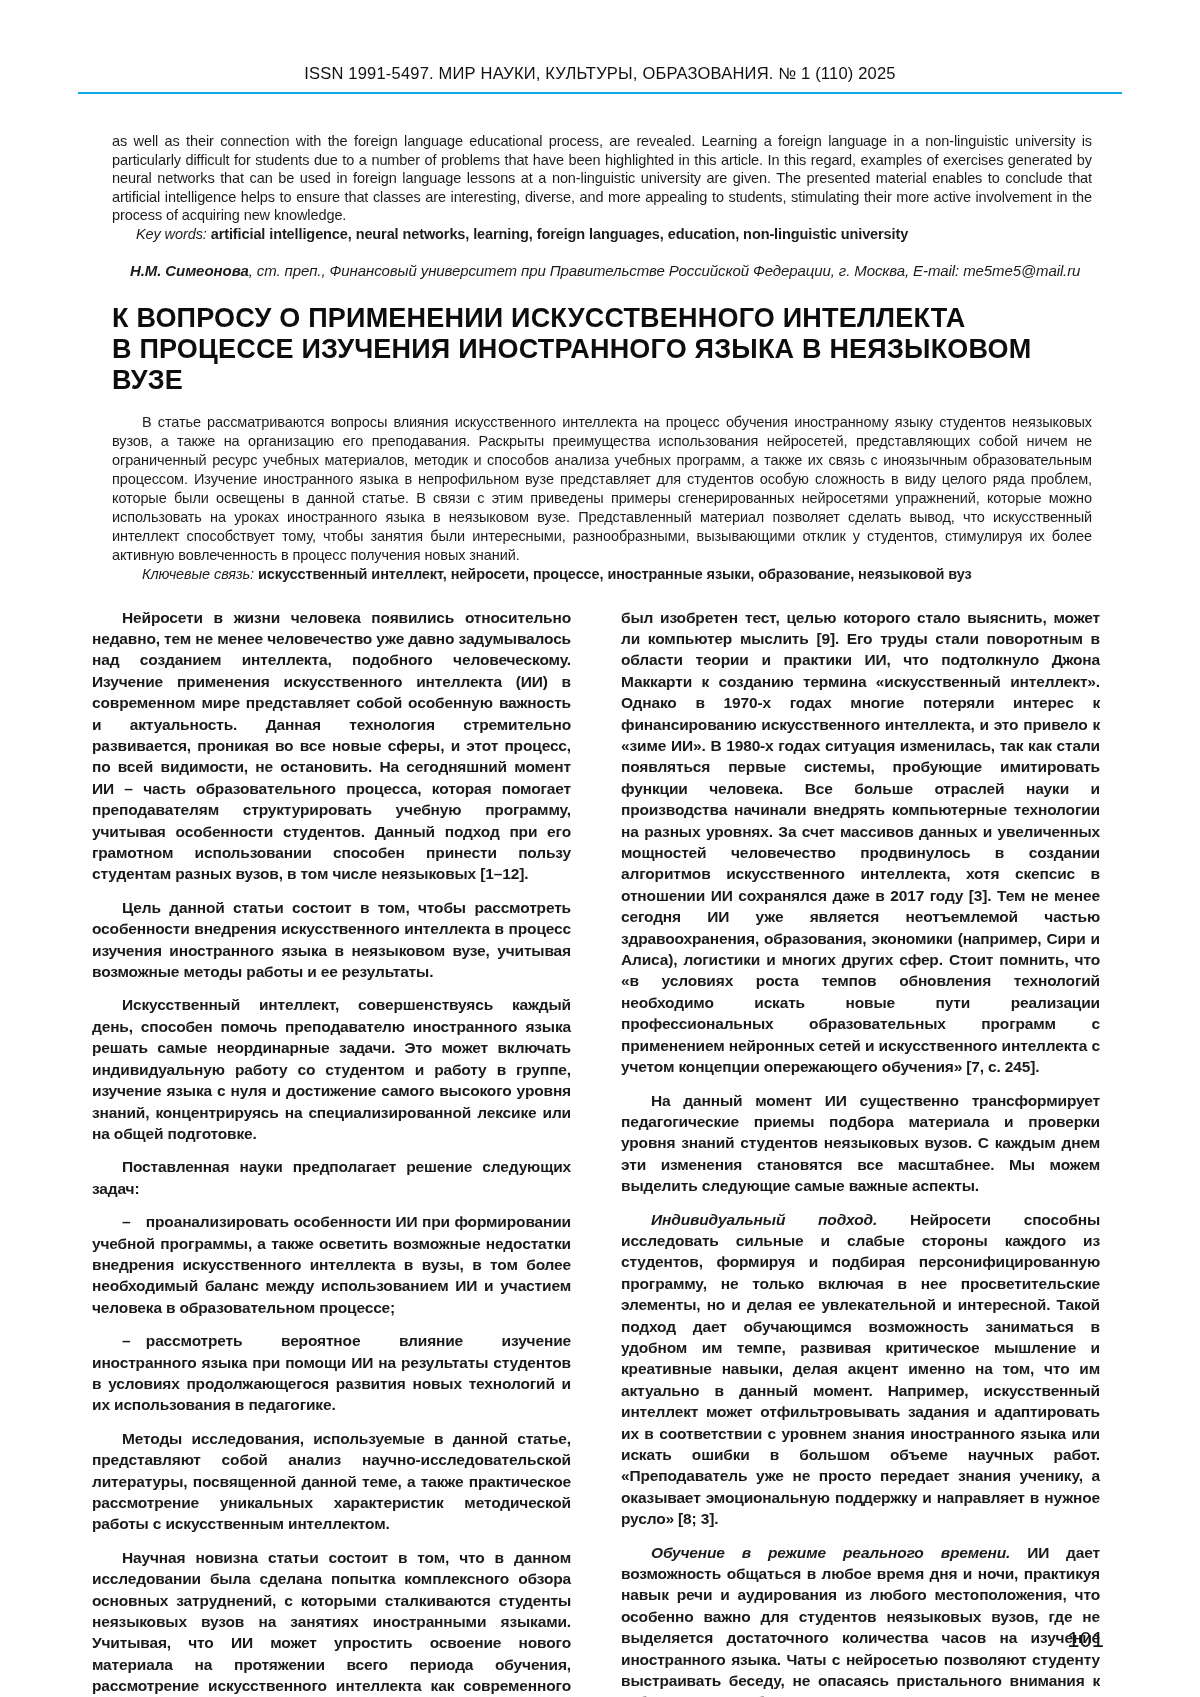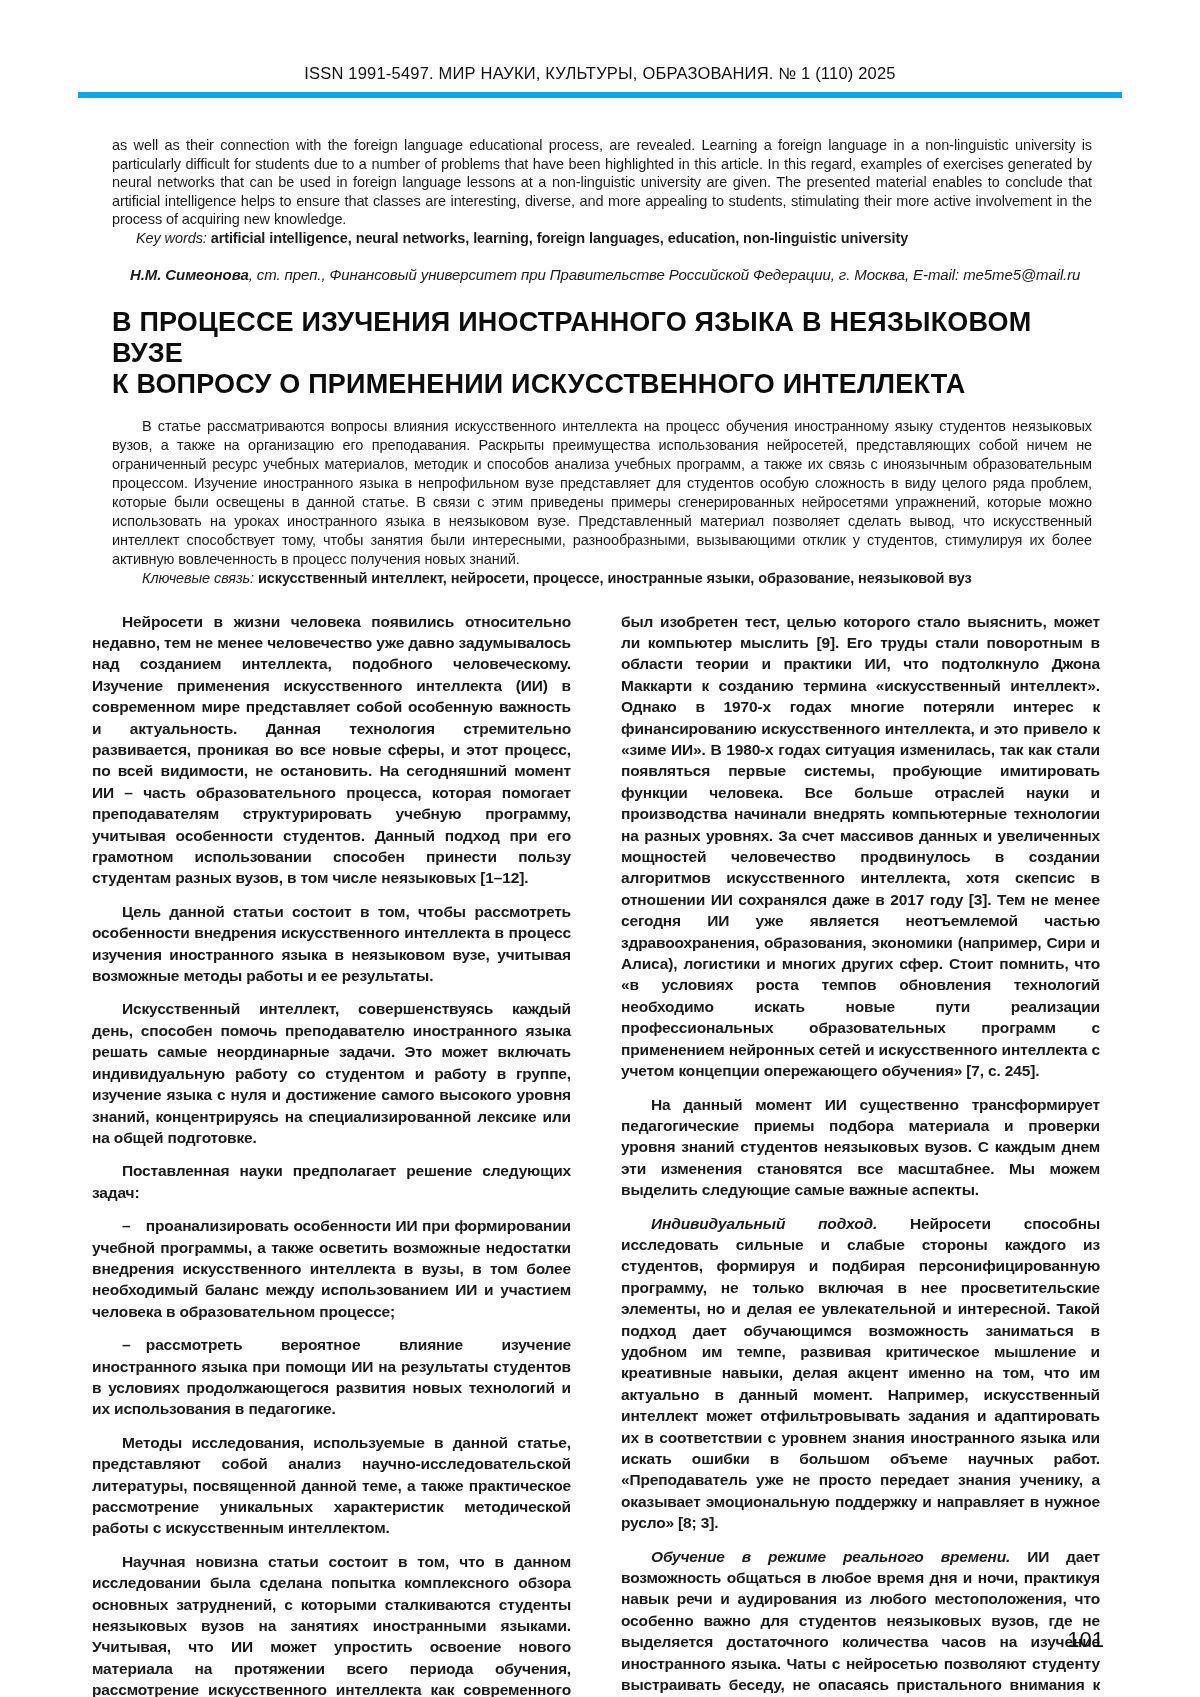--- a/index.html
+++ b/index.html
@@ -11,21 +11,21 @@
     margin: 0 auto;
     background: #ffffff;
     font-family: "Liberation Sans", sans-serif;
     color: #1c1c1c;
     overflow: hidden;
   }
   .header {
     margin: 0 78px;
     padding-top: 64px;
     padding-bottom: 9px;
-    border-bottom: 6px solid #0ea5e9;
+    border-bottom: 2px solid #0ea5e9;
     text-align: center;
     font-size: 16.5px;
     letter-spacing: 0.2px;
     color: #111;
   }
   .front {
     margin: 38px 108px 0 112px;
   }
   .abstract-en {
     font-size: 14.5px;
@@ -109,22 +109,22 @@
 
   <div class="front">
 
     <p class="abstract-en">as well as their connection with the foreign language educational process, are revealed. Learning a foreign language in a non-linguistic university is particularly difficult for students due to a number of problems that have been highlighted in this article. In this regard, examples of exercises generated by neural networks that can be used in foreign language lessons at a non-linguistic university are given. The presented material enables to conclude that artificial intelligence helps to ensure that classes are interesting, diverse, and more appealing to students, stimulating their more active involvement in the process of acquiring new knowledge.</p>
 
     <p class="kw-line"><span class="kw-label">Key words:</span> <span class="kw-body">artificial intelligence, neural networks, learning, foreign languages, education, non-linguistic university</span></p>
 
     <p class="author"><span class="author-name">Н.М. Симеонова</span><span>, ст. преп., Финансовый университет при Правительстве Российской Федерации, г. Москва, E-mail: me5me5@mail.ru</span></p>
 
     <h1 class="title">
+      <div>К ВОПРОСУ О ПРИМЕНЕНИИ ИСКУССТВЕННОГО ИНТЕЛЛЕКТА</div>
       <div>В ПРОЦЕССЕ ИЗУЧЕНИЯ ИНОСТРАННОГО ЯЗЫКА В НЕЯЗЫКОВОМ ВУЗЕ</div>
-      <div>К ВОПРОСУ О ПРИМЕНЕНИИ ИСКУССТВЕННОГО ИНТЕЛЛЕКТА</div>
     </h1>
 
     <p class="abstract-ru">В статье рассматриваются вопросы влияния искусственного интеллекта на процесс обучения иностранному языку студентов неязыковых вузов, а также на организацию его преподавания. Раскрыты преимущества использования нейросетей, представляющих собой ничем не ограниченный ресурс учебных материалов, методик и способов анализа учебных программ, а также их связь с иноязычным образовательным процессом. Изучение иностранного языка в непрофильном вузе представляет для студентов особую сложность в виду целого ряда проблем, которые были освещены в данной статье. В связи с этим приведены примеры сгенерированных нейросетями упражнений, которые можно использовать на уроках иностранного языка в неязыковом вузе. Представленный материал позволяет сделать вывод, что искусственный интеллект способствует тому, чтобы занятия были интересными, разнообразными, вызывающими отклик у студентов, стимулируя их более активную вовлеченность в процесс получения новых знаний.</p>
 
     <p class="kw-ru"><span class="kw-label">Ключевые связь:</span> <span class="kw-body">искусственный интеллект, нейросети, процессе, иностранные языки, образование, неязыковой вуз</span></p>
 
   </div>
 
   <div class="columns">
 

